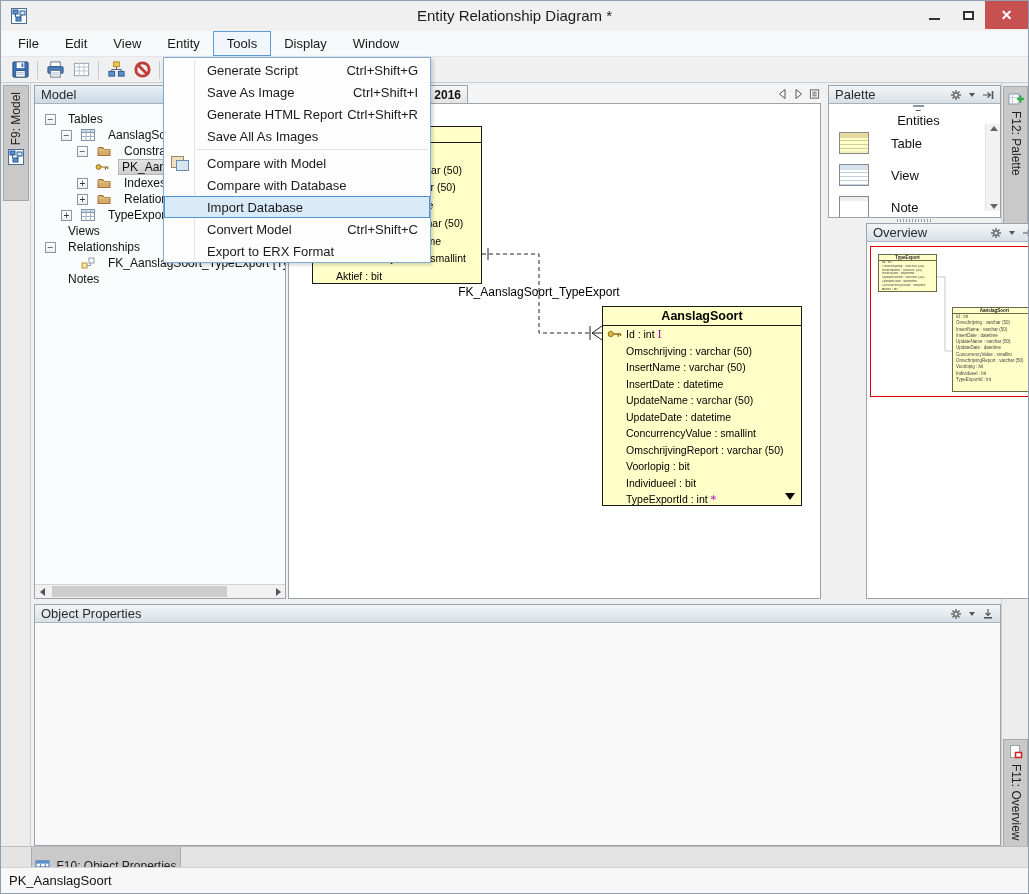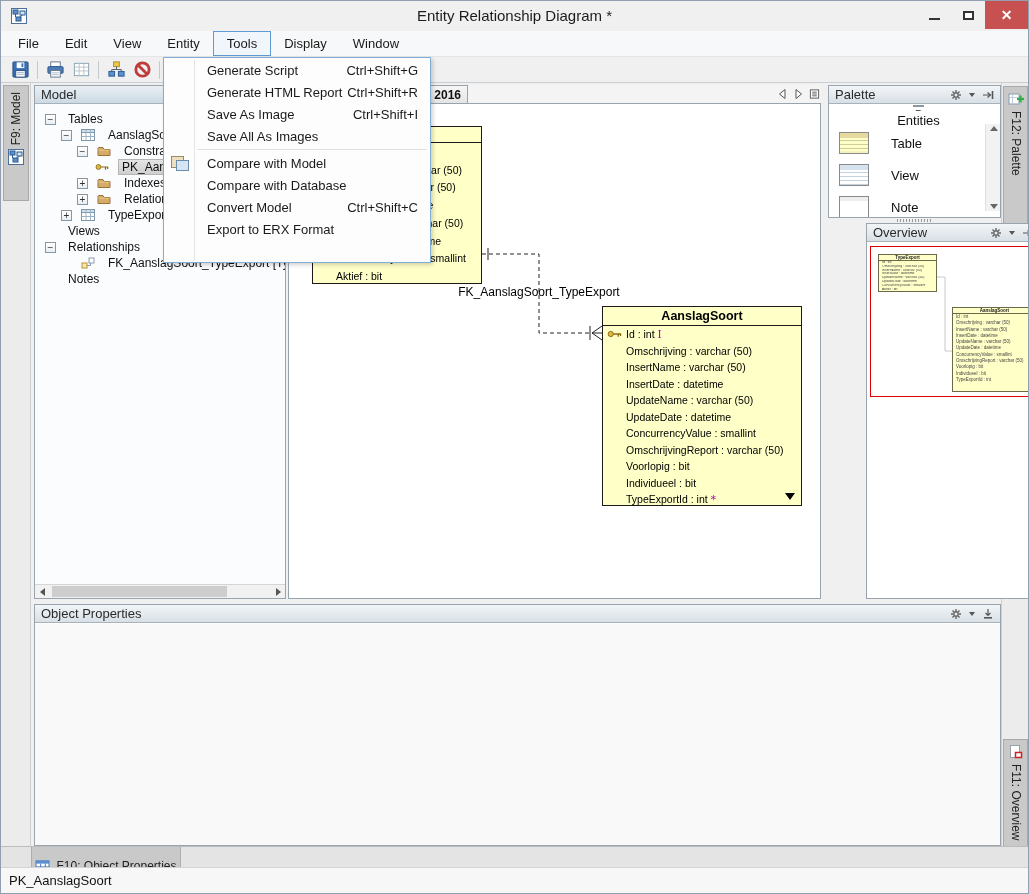--- a/index.html
+++ b/index.html
@@ -767,32 +767,32 @@
   <div class="menu-popup">
 
       <div class="menu-item">
         <span class="mi-gutter"></span>
         <span class="mi-label">Generate Script</span>
         <span class="mi-shortcut">Ctrl+Shift+G</span>
       </div>
 
       <div class="menu-item">
         <span class="mi-gutter"></span>
+        <span class="mi-label">Save As Image</span>
+        <span class="mi-shortcut">Ctrl+Shift+I</span>
+      </div>
+
+      <div class="menu-item">
+        <span class="mi-gutter"></span>
         <span class="mi-label">Generate HTML Report</span>
         <span class="mi-shortcut">Ctrl+Shift+R</span>
       </div>
 
       <div class="menu-item">
         <span class="mi-gutter"></span>
-        <span class="mi-label">Save As Image</span>
-        <span class="mi-shortcut">Ctrl+Shift+I</span>
-      </div>
-
-      <div class="menu-item">
-        <span class="mi-gutter"></span>
         <span class="mi-label">Save All As Images</span>
         <span class="mi-shortcut"></span>
       </div>
 
       <div class="menu-item" data-type="separator">
         <span class="mi-gutter"></span>
         <span class="mi-label"></span>
         <span class="mi-shortcut"></span>
       </div>
 
@@ -801,20 +801,25 @@
         <span class="mi-label">Compare with Model</span>
         <span class="mi-shortcut"></span>
       </div>
 
       <div class="menu-item">
         <span class="mi-gutter"></span>
         <span class="mi-label">Compare with Database</span>
         <span class="mi-shortcut"></span>
       </div>
 
+      <div class="menu-item" data-state="selected">
+        <span class="mi-gutter"></span>
+        <span class="mi-label">Import Database</span>
+        <span class="mi-shortcut"></span>
+      </div>
 
       <div class="menu-item">
         <span class="mi-gutter"></span>
         <span class="mi-label">Convert Model</span>
         <span class="mi-shortcut">Ctrl+Shift+C</span>
       </div>
 
       <div class="menu-item">
         <span class="mi-gutter"></span>
         <span class="mi-label">Export to ERX Format</span>

